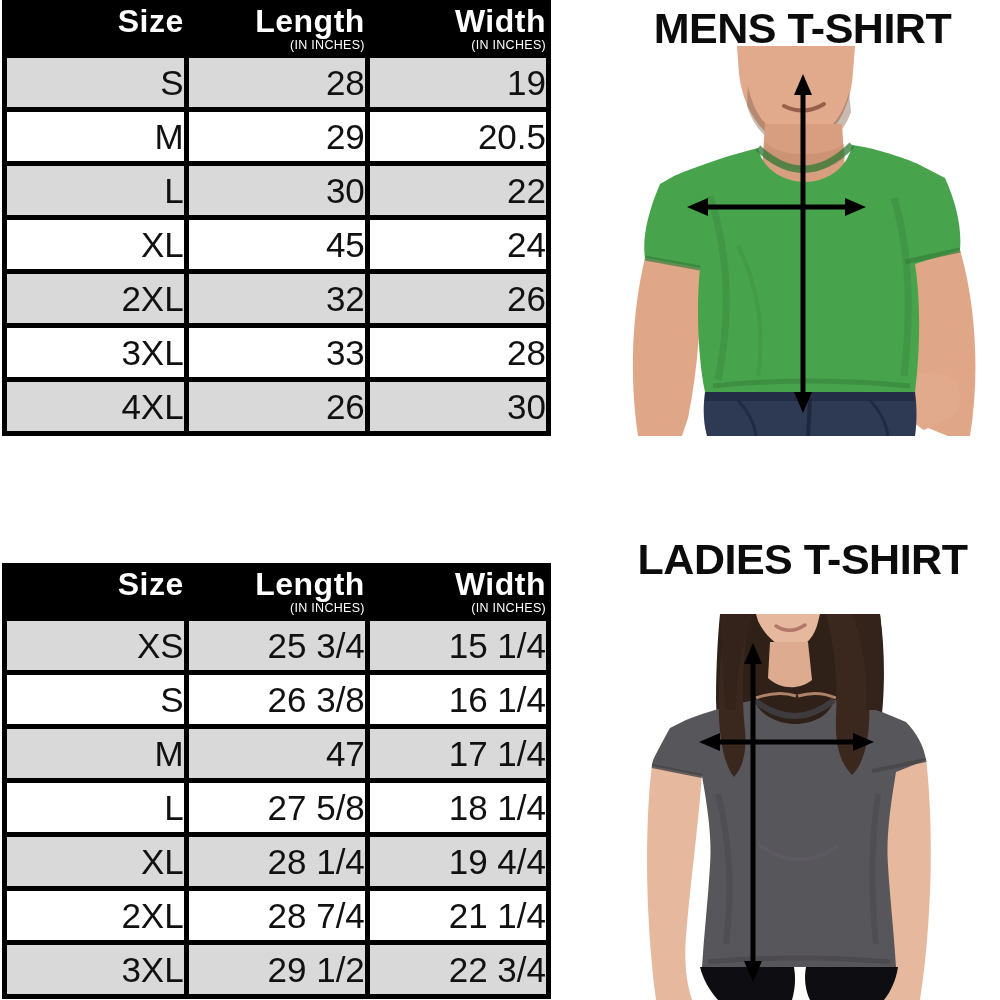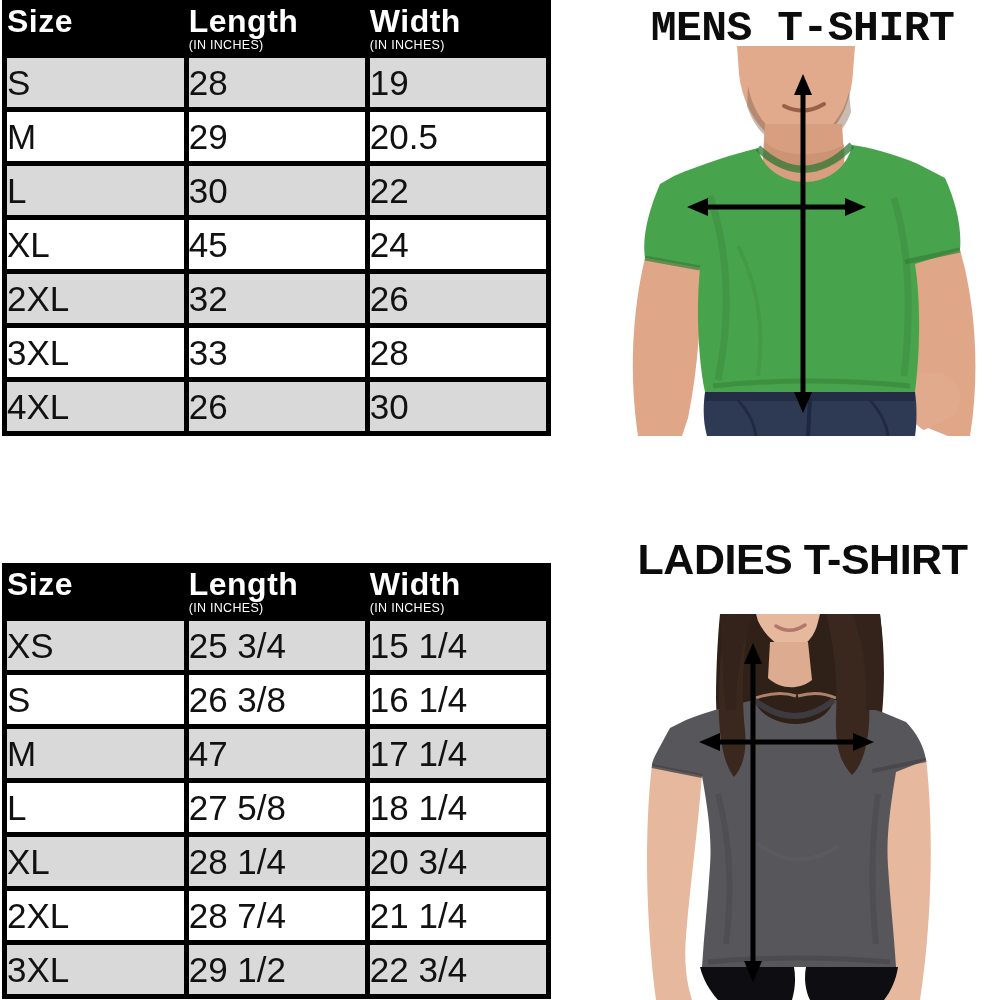--- a/index.html
+++ b/index.html
@@ -10,42 +10,42 @@
 
   
   table.size-table {
     position:absolute; left:2px; width:549px;
     border-collapse:collapse; table-layout:fixed; background:#ffffff;
   }
   table.size-table.mens   { top:0px; }
   table.size-table.ladies { top:563px; }
 
   .size-table th, .size-table td {
-    border:5px solid #000000; padding:0; text-align:left; vertical-align:middle;
+    border:5px solid #000000; padding:0; text-align:right; vertical-align:middle;
   }
   .size-table thead th {
     background:#000000; color:#ffffff; height:48px; border-color:#000000;
   }
   .size-table tbody td {
     height:49px; font-size:35px; color:#111111; line-height:1;
   }
   .size-table tbody tr:nth-child(odd)  td { background:#d9d9d9; }
   .size-table tbody tr:nth-child(even) td { background:#ffffff; }
 
   .th-main { display:block; font-size:32px; font-weight:700; line-height:1.05; letter-spacing:0.5px; }
   .th-unit { display:block; font-size:12.5px; font-weight:400; line-height:1.1; letter-spacing:0.3px; }
   th.size-col .th-main { position:relative; top:-7px; }
 
   
   .panel-title {
     position:absolute; left:605px; width:395px; margin:0;
     font-size:43px; font-weight:800; letter-spacing:-0.5px;
     color:#0c0c0c; text-align:center; line-height:1; white-space:nowrap;
   }
-  .panel-title.mens   { top:7px;font-family:Liberation Mono, monospace; }
+  .panel-title.mens   { top:7px; }
   .panel-title.ladies { top:536px; background:#ffffff; z-index:3; padding:2px 0 6px 0; }
 
   
   svg.figure { position:absolute; display:block; }
   svg.figure.man   { left:618px; top:46px;  width:382px; height:390px; }
   svg.figure.woman { left:638px; top:614px; width:362px; height:386px; }
 </style>
 </head>
 <body>
 
@@ -208,21 +208,21 @@
           <td>17 1/4</td>
         </tr>
       <tr>
           <td>L</td>
           <td>27 5/8</td>
           <td>18 1/4</td>
         </tr>
       <tr>
           <td>XL</td>
           <td>28 1/4</td>
-          <td>20 3/4</td>
+          <td>19 4/4</td>
         </tr>
       <tr>
           <td>2XL</td>
           <td>28 7/4</td>
           <td>21 1/4</td>
         </tr>
       <tr>
           <td>3XL</td>
           <td>29 1/2</td>
           <td>22 3/4</td>

